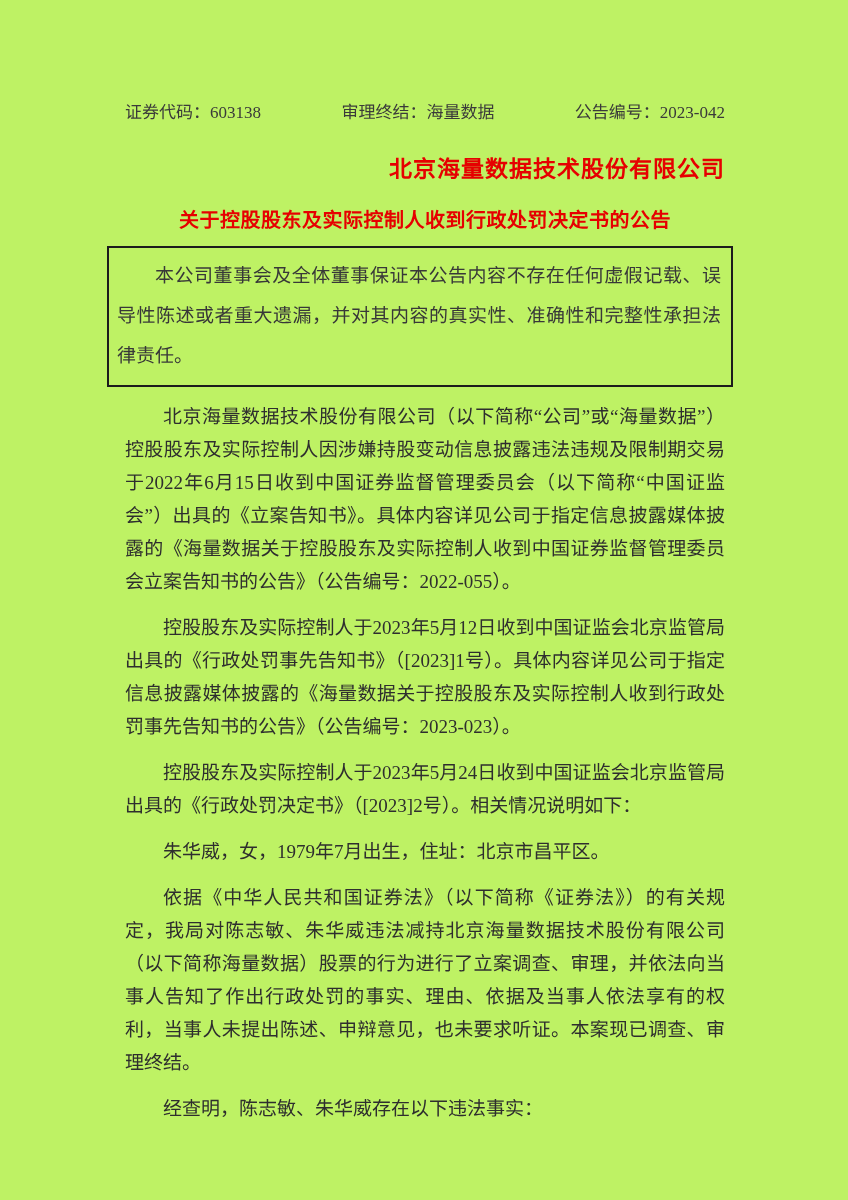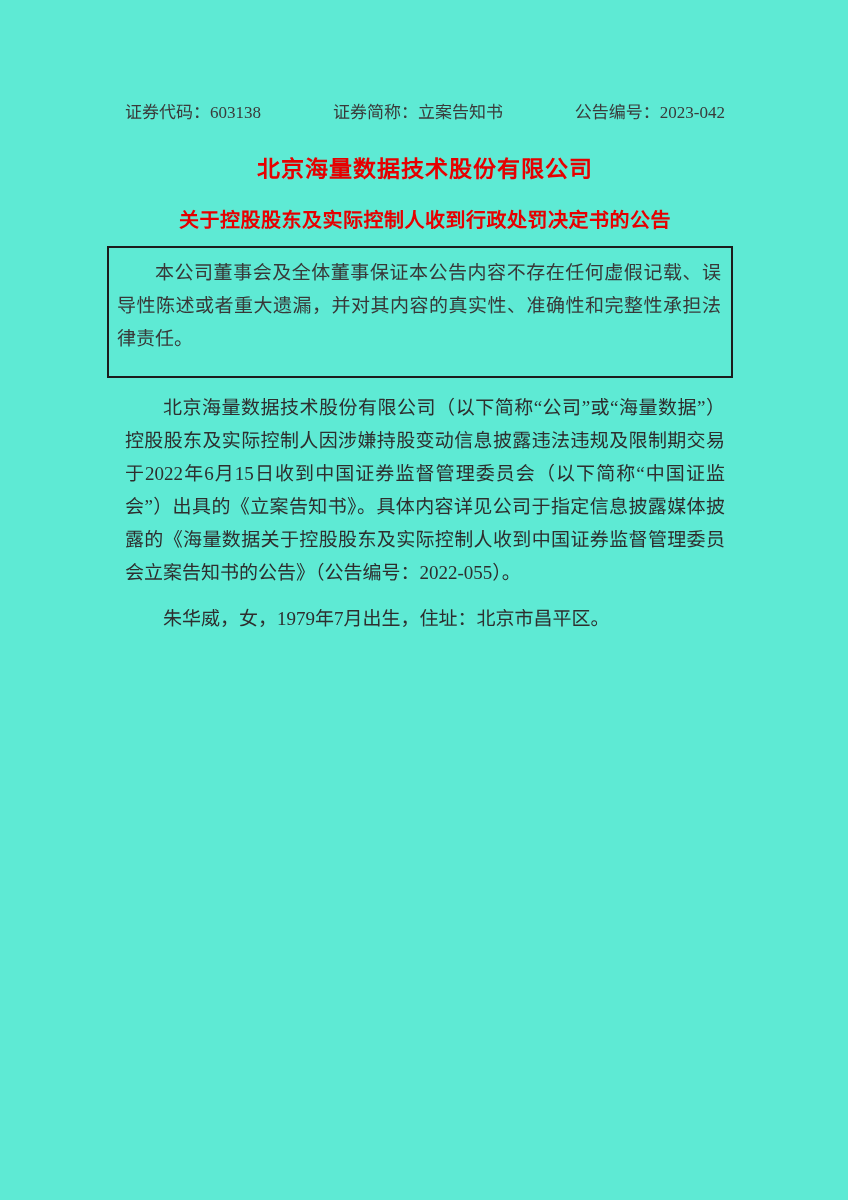--- a/index.html
+++ b/index.html
@@ -7,53 +7,53 @@
   body {
     width: 848px;
     height: 1200px;
     font-family: "Liberation Serif", "DejaVu Serif", serif;
     color: #2b2b2b;
     overflow: hidden;
   }
   .page {
     width: 848px;
     height: 1200px;
-    background: #5eead4;
+    background: #bef264;
     padding: 98px 123px 0 125px;
   }
   .doc-header {
     display: flex;
     justify-content: space-between;
     align-items: baseline;
     font-size: 17px;
     color: #3a3a3a;
     white-space: nowrap;
   }
   .doc-title {
     margin-top: 27px;
-    text-align: center;
+    text-align: right;
     font-size: 23px;
     font-weight: bold;
     color: #e60000;
     letter-spacing: 1px;
   }
   .doc-subtitle {
     margin-top: 20px;
     text-align: center;
     font-size: 20px;
     font-weight: bold;
     color: #e60000;
     letter-spacing: 0.5px;
   }
   .statement-box {
     margin: 13px -8px 0 -18px;
     border: 2px solid #1c1c1c;
-    padding: 8px 10px 21px 8px;
+    padding: 8px 10px 9px 8px;
     font-size: 19px;
-    line-height: 33px;
+    line-height: 40px;
     color: #383838;
     text-indent: 2em;
     text-align: justify;
   }
   .body-text { margin-top: 13px; }
   .para {
     font-size: 19px;
     line-height: 33px;
     text-indent: 2em;
     text-align: justify;
@@ -70,32 +70,36 @@
     margin: 13px 0;
   }
 </style>
 </head>
 <body>
 
 <div class="page">
 
   <div class="doc-header">
     <span>证券代码：603138</span>
-    <span>证券简称：立案告知书</span>
+    <span>审理终结：海量数据</span>
     <span>公告编号：2023-042</span>
   </div>
 
   <h1 class="doc-title">北京海量数据技术股份有限公司</h1>
 
   <h2 class="doc-subtitle">关于控股股东及实际控制人收到行政处罚决定书的公告</h2>
 
   <div class="statement-box">
     <span>本公司董事会及全体董事保证本公告内容不存在任何虚假记载、误导性陈述或者重大遗漏，并对其内容的真实性、准确性和完整性承担法律责任。</span>
   </div>
 
   <div class="body-text">
     <p class="para first">北京海量数据技术股份有限公司（以下简称“公司”或“海量数据”）控股股东及实际控制人因涉嫌持股变动信息披露违法违规及限制期交易于2022年6月15日收到中国证券监督管理委员会（以下简称“中国证监会”）出具的《立案告知书》。具体内容详见公司于指定信息披露媒体披露的《海量数据关于控股股东及实际控制人收到中国证券监督管理委员会立案告知书的公告》（公告编号：2022-055）。</p>
+    <p class="para">控股股东及实际控制人于2023年5月12日收到中国证监会北京监管局出具的《行政处罚事先告知书》（[2023]1号）。具体内容详见公司于指定信息披露媒体披露的《海量数据关于控股股东及实际控制人收到行政处罚事先告知书的公告》（公告编号：2023-023）。</p>
+    <p class="para">控股股东及实际控制人于2023年5月24日收到中国证监会北京监管局出具的《行政处罚决定书》（[2023]2号）。相关情况说明如下：</p>
 
 
     <p class="para">朱华威，女，1979年7月出生，住址：北京市昌平区。</p>
+    <p class="para">依据《中华人民共和国证券法》（以下简称《证券法》）的有关规定，我局对陈志敏、朱华威违法减持北京海量数据技术股份有限公司（以下简称海量数据）股票的行为进行了立案调查、审理，并依法向当事人告知了作出行政处罚的事实、理由、依据及当事人依法享有的权利，当事人未提出陈述、申辩意见，也未要求听证。本案现已调查、审理终结。</p>
+    <p class="para">经查明，陈志敏、朱华威存在以下违法事实：</p>
   </div>
 
 </div>
 
 </body></html>

